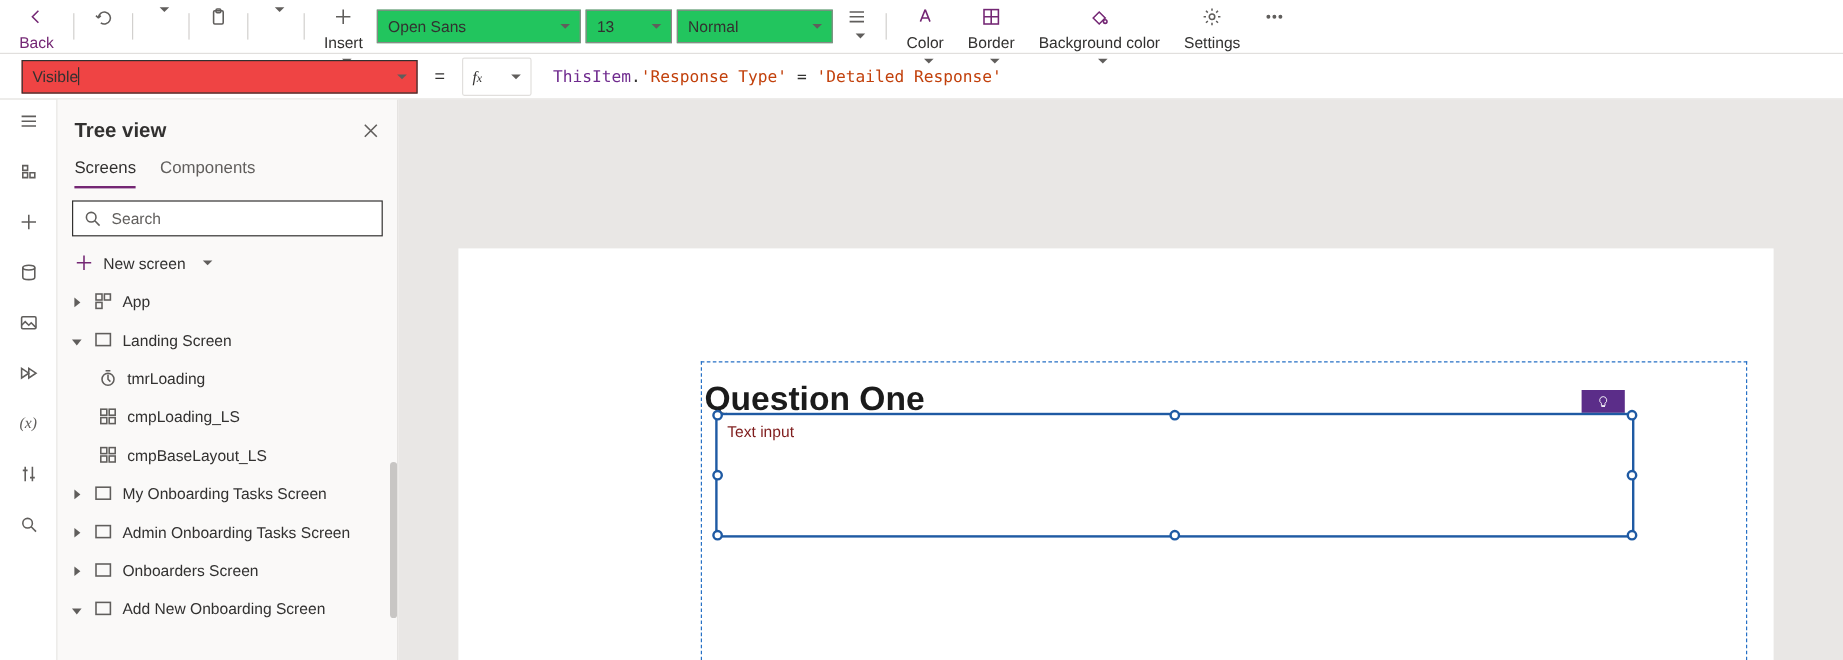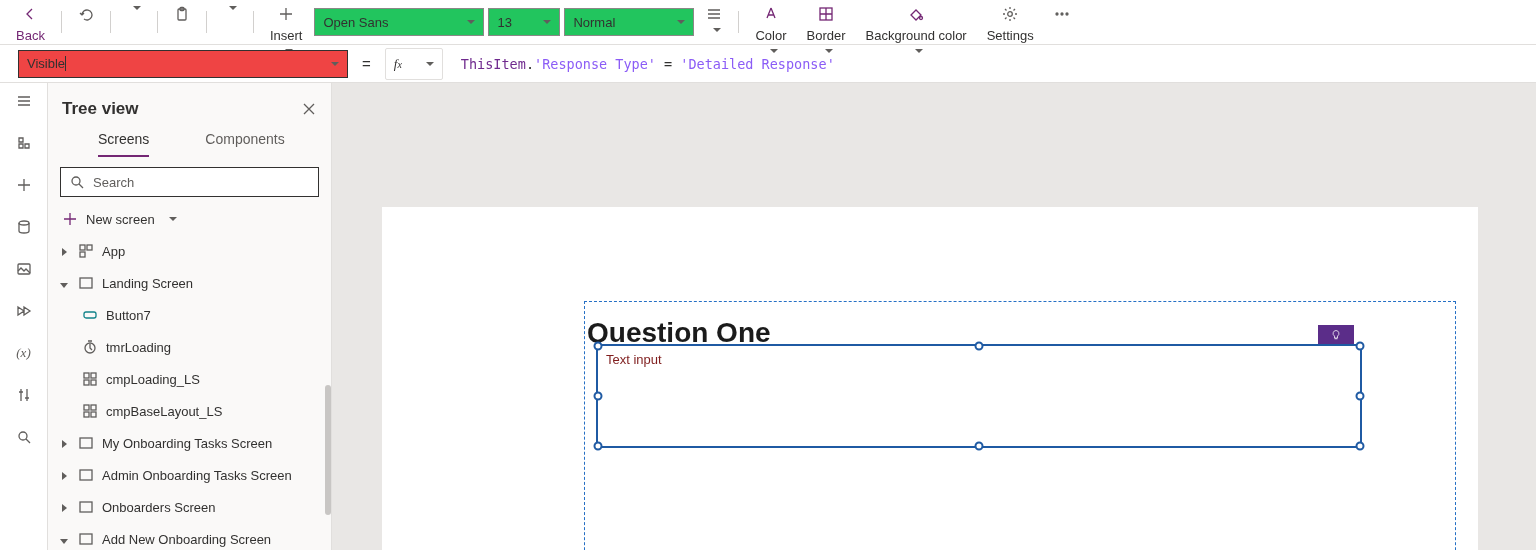--- a/index.html
+++ b/index.html
@@ -64,21 +64,21 @@
   .property-input .cursor { border-right:1px solid #323130; animation:blink 1.1s steps(1) infinite; padding-right:0; }
   @keyframes blink { 50%{border-color:transparent;} }
   .eq { font-size:15px; color:#323130; padding:0 6px; }
   .fx-btn { height:32px;border:1px solid #e1dfdd;border-radius:2px;display:flex;align-items:center;padding:4px 8px;font-style:italic;font-family:"Segoe UI",serif;gap:18px;}
   .fx-btn .caret{border-top-color:#605e5c;}
   .formula {
     flex:1; font-family:Consolas,monospace; font-size:13.5px;
     color:#323130; padding:0 10px;
   }
   .formula .tok-obj {color:#6f2a8e;}
-  .formula .tok-str {color:#8b5cf6;}
+  .formula .tok-str {color:#c2410c;}
 
   
   .work {
     display:flex; height:calc(550px - 45px - 38px);
   }
   .leftrail {
     width:48px; border-right:1px solid #e1dfdd;
     display:flex; flex-direction:column; align-items:center; padding-top:10px; gap:26px;
   }
   .leftrail .icon svg { stroke:#605e5c; }
@@ -87,21 +87,21 @@
   
   .treepanel {
     width:284px; background:#faf9f8; border-right:1px solid #e1dfdd; display:flex; flex-direction:column;
     position:relative;
   }
   .treehead {
     display:flex; align-items:center; justify-content:space-between; padding:16px 14px 4px 14px;
     font-size:17px; font-weight:600;
   }
   .treetabs { display:flex; gap:20px; padding:8px 14px 0 14px; font-size:14px; }
-  .treetabs .tab { padding-bottom:8px; color:#605e5c; cursor:pointer;margin-left:36px; }
+  .treetabs .tab { padding-bottom:8px; color:#605e5c; cursor:pointer; }
   .treetabs .tab.active { border-bottom:2px solid #742774; color:#323130; }
   .searchwrap { padding:10px 12px 4px 12px; }
   .searchbox { border:1px solid #323130;height:30px;display:flex;align-items:center;padding:0 8px;gap:8px;color:#605e5c;background:#fff;}
   .newscreen { display:flex;align-items:center;gap:8px;padding:10px 14px 8px 14px;color:#323130; cursor:pointer;}
   .tree { flex:1; overflow:auto; position:relative; }
   .node { display:flex;align-items:center;gap:8px;height:32px;padding:0 10px;color:#323130;cursor:default;}
   .tw { display:inline-block; width:12px; text-align:center; color:#605e5c;}
   .node .label { white-space:nowrap; }
   .ind1{padding-left:34px;}
   .expcaret{ width:0;height:0;display:inline-block;}
@@ -384,28 +384,20 @@
         <span class="icon">
             <svg viewBox="0 0 16 16">
               <rect x="2" y="3" width="12" height="10"></rect>
             </svg>
           </span>
         <span class="label">Landing Screen</span>
       </div>
       <div class="node ind1">
         <span class="icon">
             <svg viewBox="0 0 16 16">
-              <rect x="2" y="5" width="12" height="6" rx="2" stroke="#128389"></rect>
-            </svg>
-          </span>
-        <span class="label">Button7</span>
-      </div>
-      <div class="node ind1">
-        <span class="icon">
-            <svg viewBox="0 0 16 16">
               <circle cx="8" cy="9" r="5"></circle>
               <path d="M8 5v4l2 2M6 2h4"></path>
             </svg>
           </span>
         <span class="label">tmrLoading</span>
       </div>
       <div class="node ind1">
         <span class="icon">
             <svg viewBox="0 0 16 16">
               <rect x="2" y="2" width="5" height="5"></rect>

